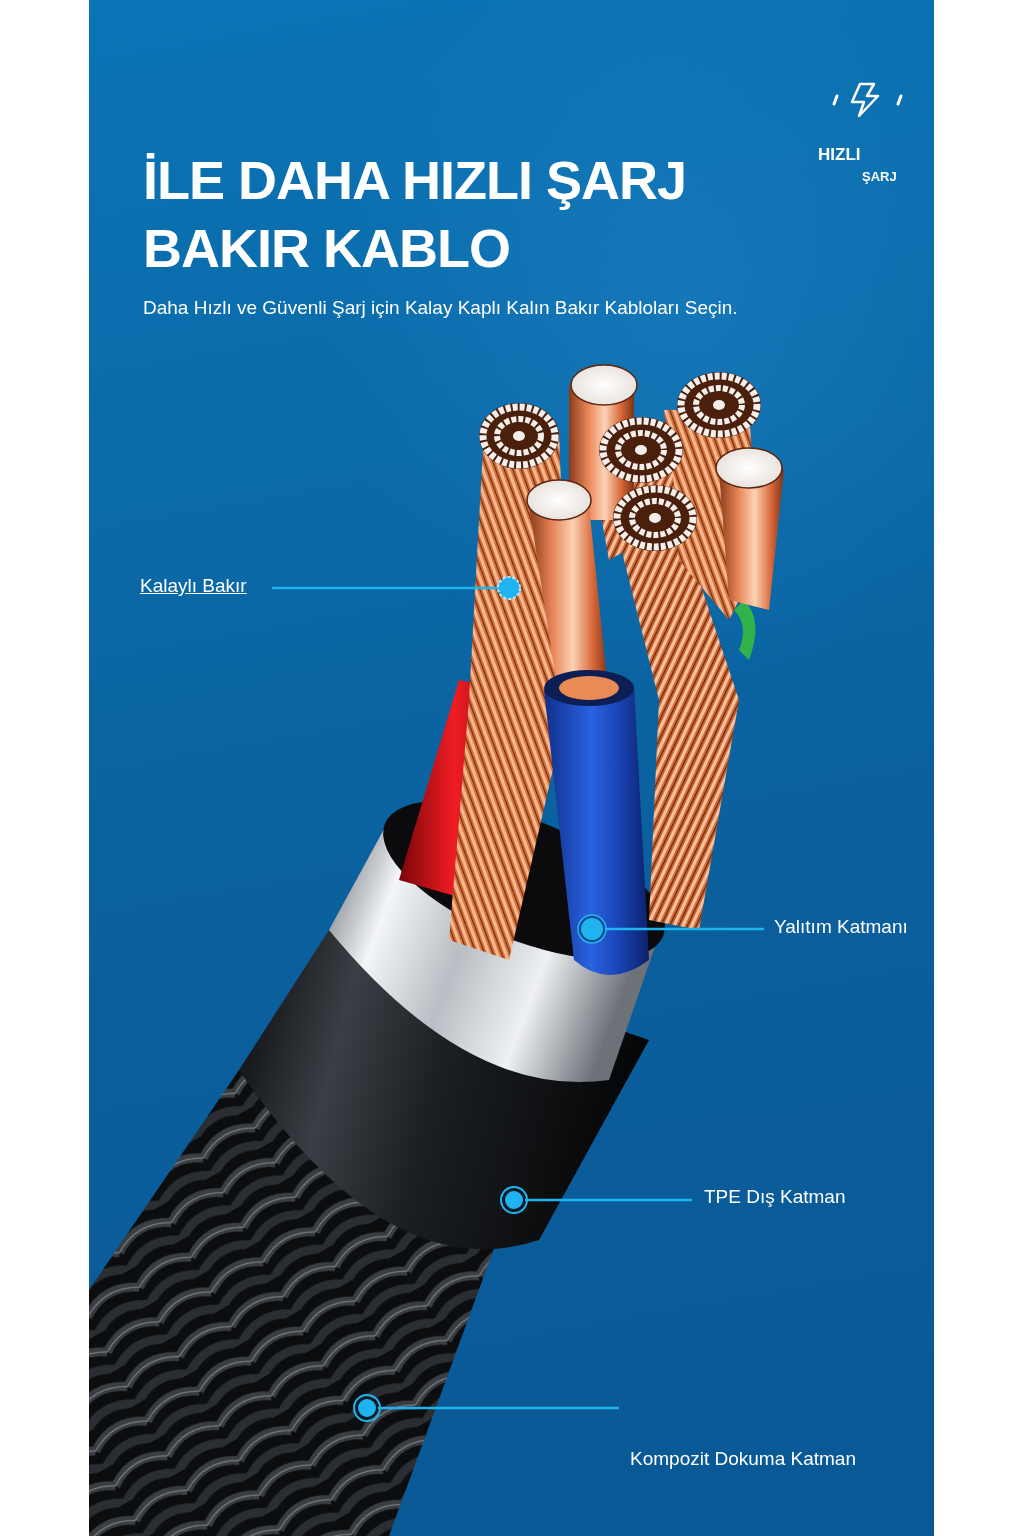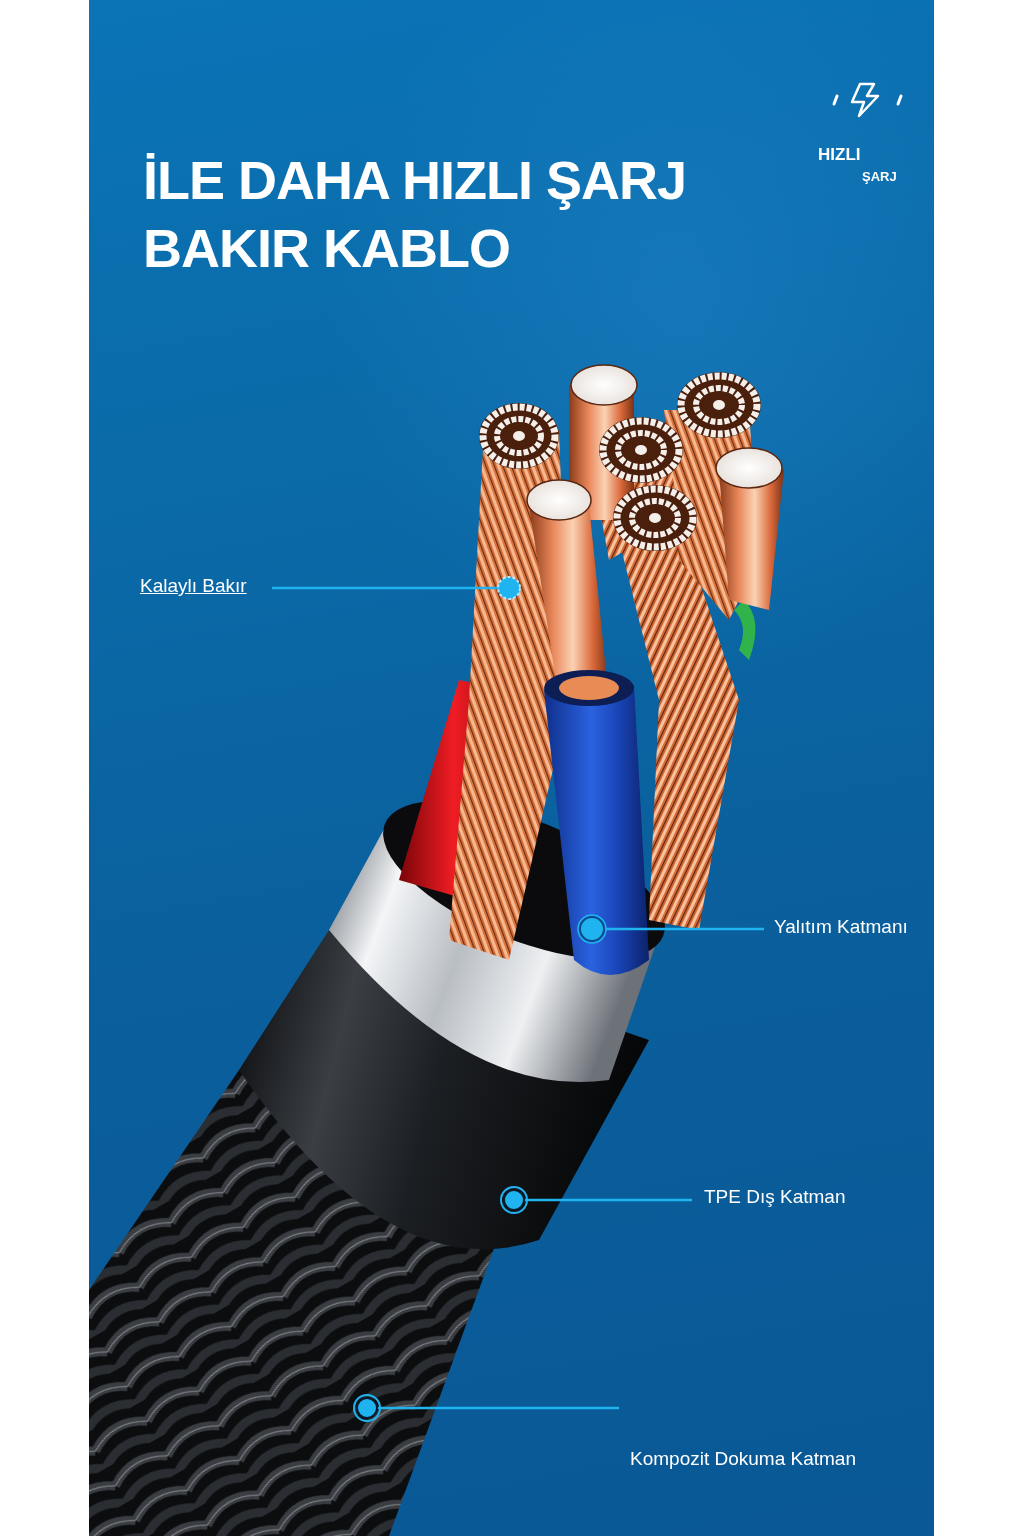--- a/index.html
+++ b/index.html
@@ -173,18 +173,19 @@
       <path d="M32 4 L24 22 L36 22 L31 36 L50 16 L39 16 L46 4 Z" fill="none" stroke="#fff" stroke-width="2.5" stroke-linejoin="round"></path>
     </svg>
     <span class="badge-l1">HIZLI</span>
     <span class="badge-l2">ŞARJ</span>
   </div>
 
   <div class="headline">
     <div>İLE DAHA HIZLI ŞARJ</div>
     <div>BAKIR KABLO</div>
   </div>
+  <div class="subline">Daha Hızlı ve Güvenli Şarj için Kalay Kaplı Kalın Bakır Kabloları Seçin.</div>
 
   <div class="callout" style="left:51px; top:575px;text-decoration:underline;">Kalaylı Bakır</div>
   <div class="callout" style="left:685px; top:916px;">Yalıtım Katmanı</div>
   <div class="callout" style="left:615px; top:1186px;">TPE Dış Katman</div>
   <div class="callout" style="left:541px; top:1448px;">Kompozit Dokuma Katman</div>
 </div>
 
 </body></html>

